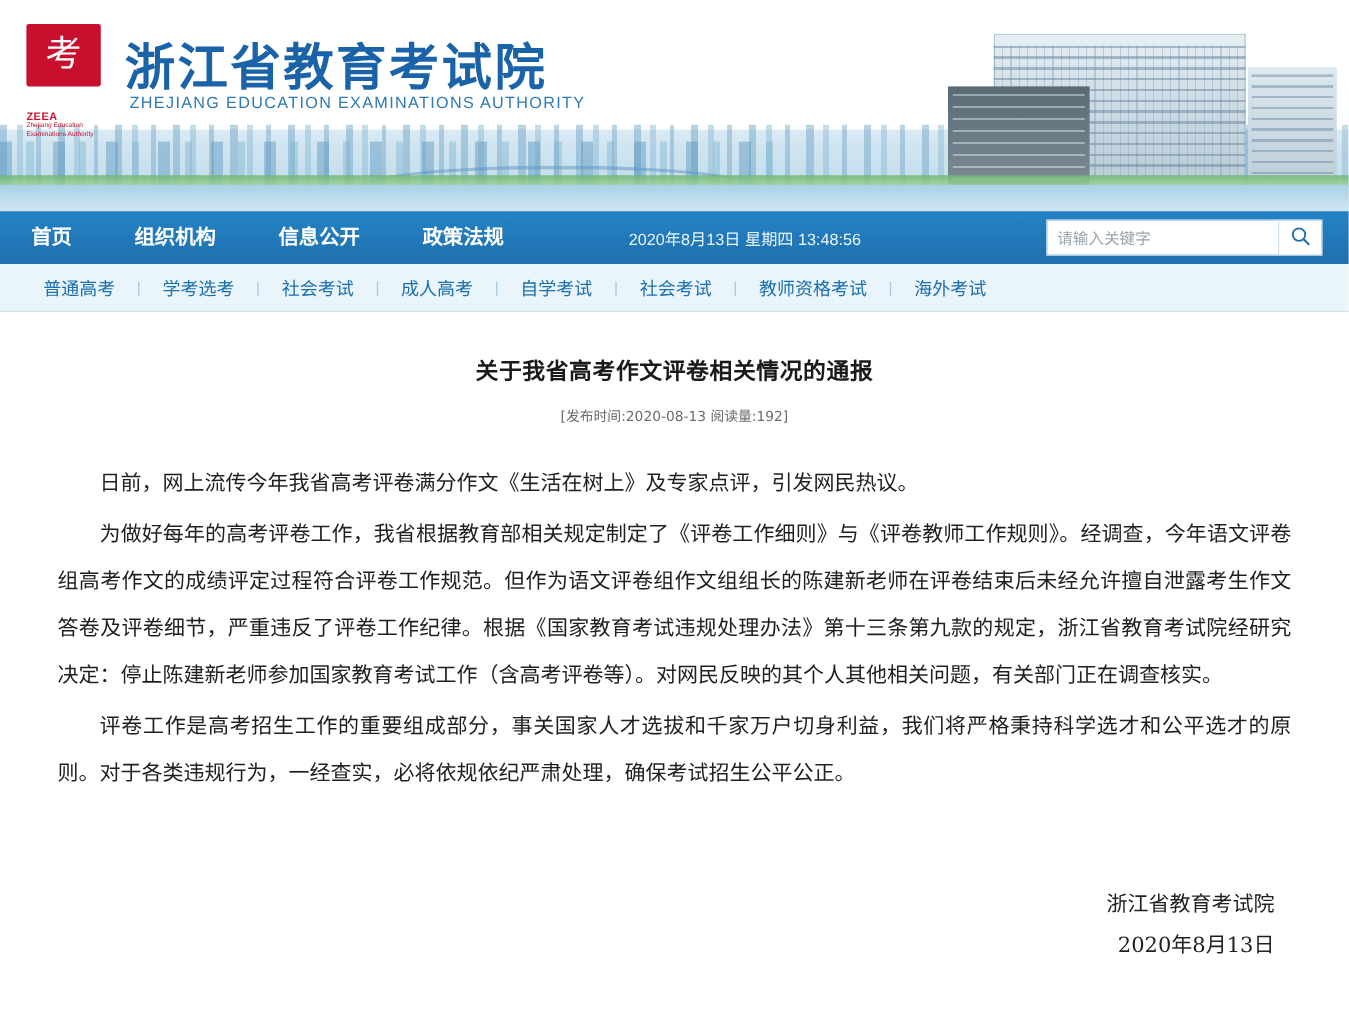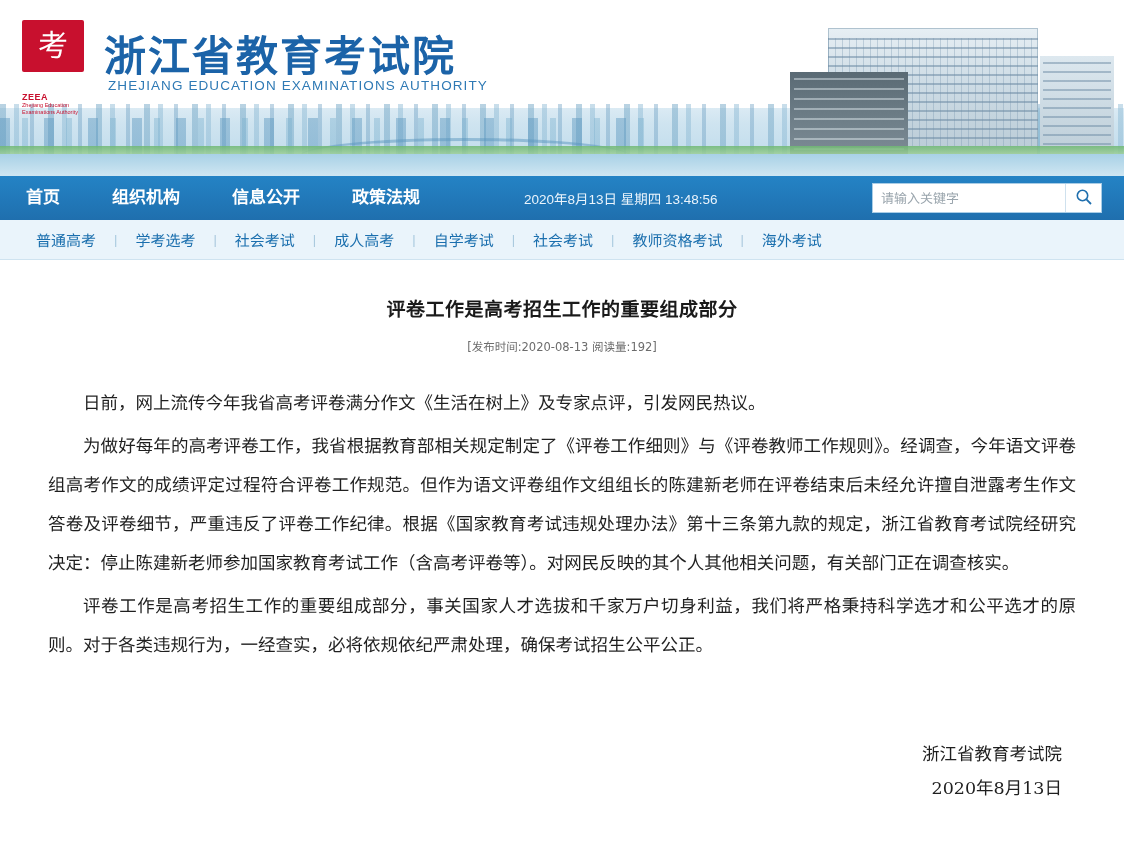--- a/index.html
+++ b/index.html
@@ -261,21 +261,21 @@
     <div class="subnav-item">自学考试</div>
     <span class="subnav-sep">|</span>
     <div class="subnav-item">社会考试</div>
     <span class="subnav-sep">|</span>
     <div class="subnav-item">教师资格考试</div>
     <span class="subnav-sep">|</span>
     <div class="subnav-item">海外考试</div>
   </div>
 
   <div class="article">
-    <div class="art-title">评卷工作是高考招生工作的重要组成部分</div>
+    <div class="art-title">关于我省高考作文评卷相关情况的通报</div>
     <div class="art-meta">[发布时间:2020-08-13 阅读量:192]</div>
 
     <div class="art-body">
       <p>日前，网上流传今年我省高考评卷满分作文《生活在树上》及专家点评，引发网民热议。</p>
       <p>为做好每年的高考评卷工作，我省根据教育部相关规定制定了《评卷工作细则》与《评卷教师工作规则》。经调查，今年语文评卷组高考作文的成绩评定过程符合评卷工作规范。但作为语文评卷组作文组组长的陈建新老师在评卷结束后未经允许擅自泄露考生作文答卷及评卷细节，严重违反了评卷工作纪律。根据《国家教育考试违规处理办法》第十三条第九款的规定，浙江省教育考试院经研究决定：停止陈建新老师参加国家教育考试工作（含高考评卷等）。对网民反映的其个人其他相关问题，有关部门正在调查核实。</p>
       <p>评卷工作是高考招生工作的重要组成部分，事关国家人才选拔和千家万户切身利益，我们将严格秉持科学选才和公平选才的原则。对于各类违规行为，一经查实，必将依规依纪严肃处理，确保考试招生公平公正。</p>
     </div>
 
     <div class="sign">
       <div>浙江省教育考试院</div>

